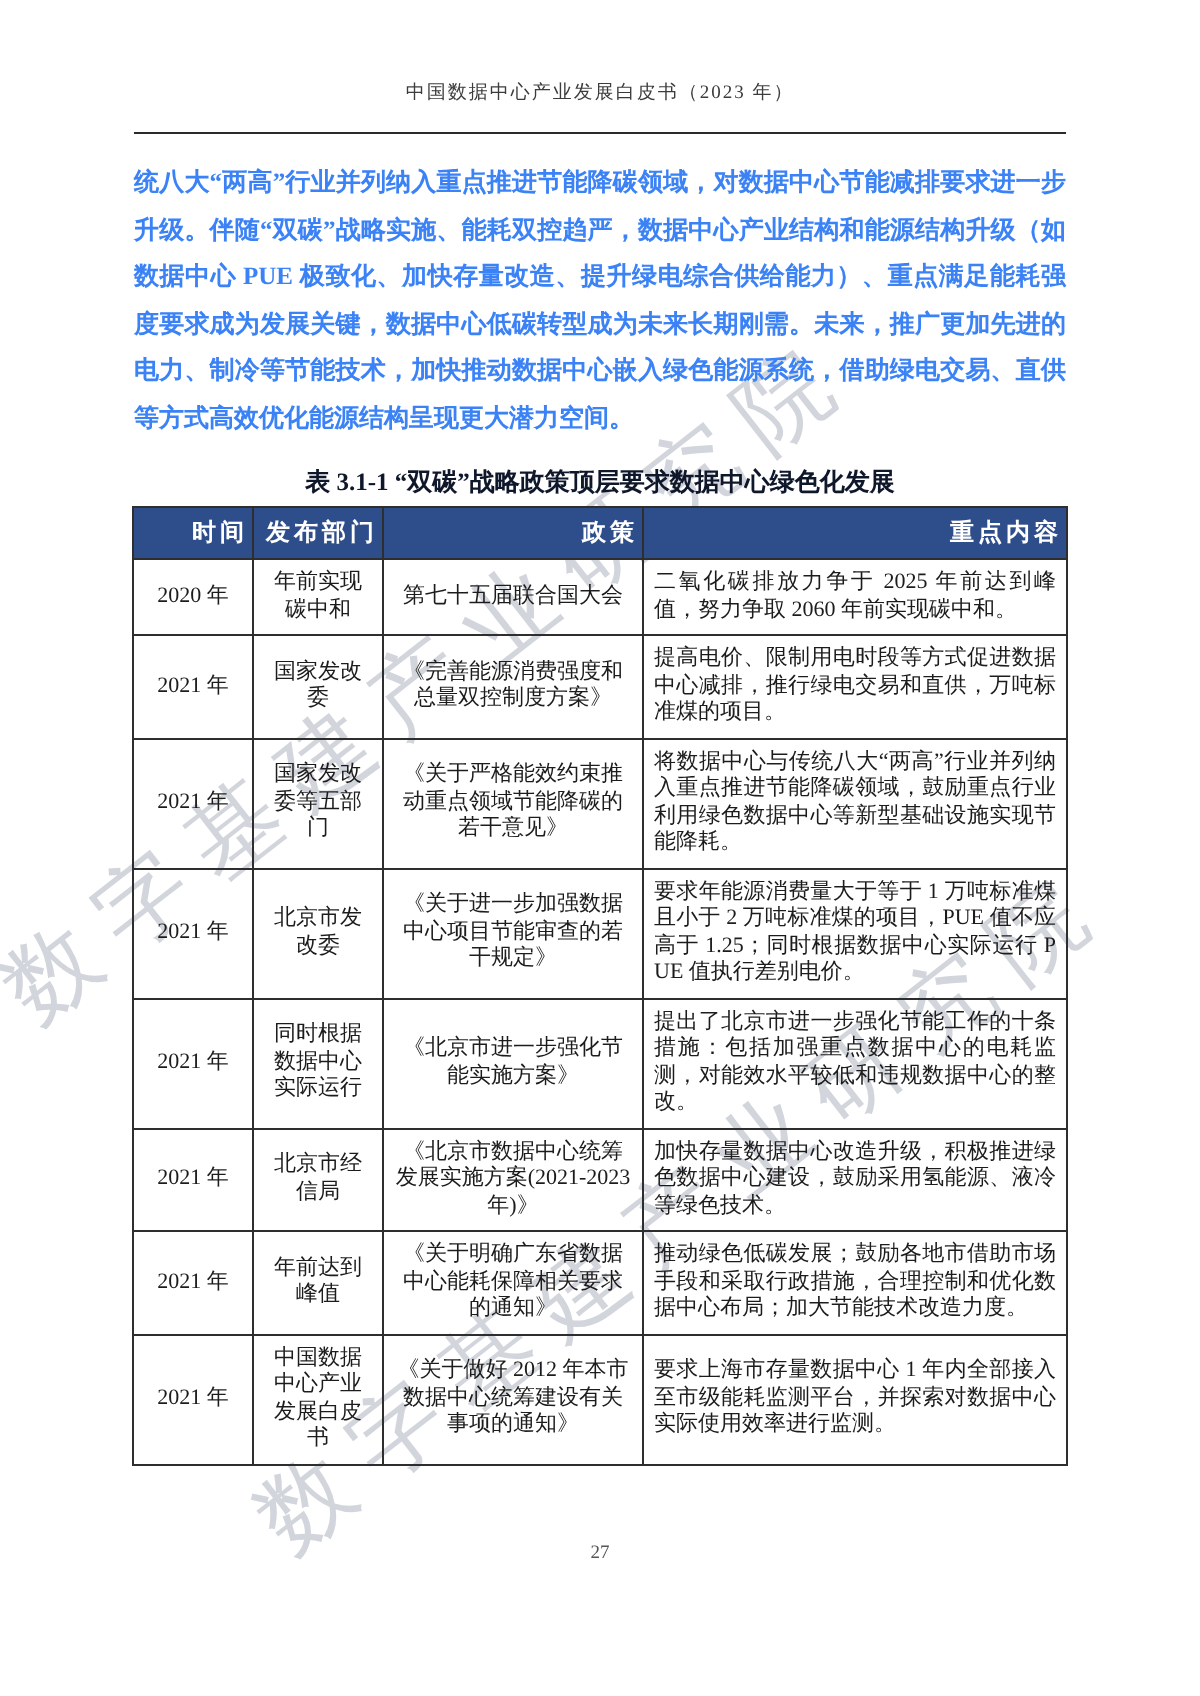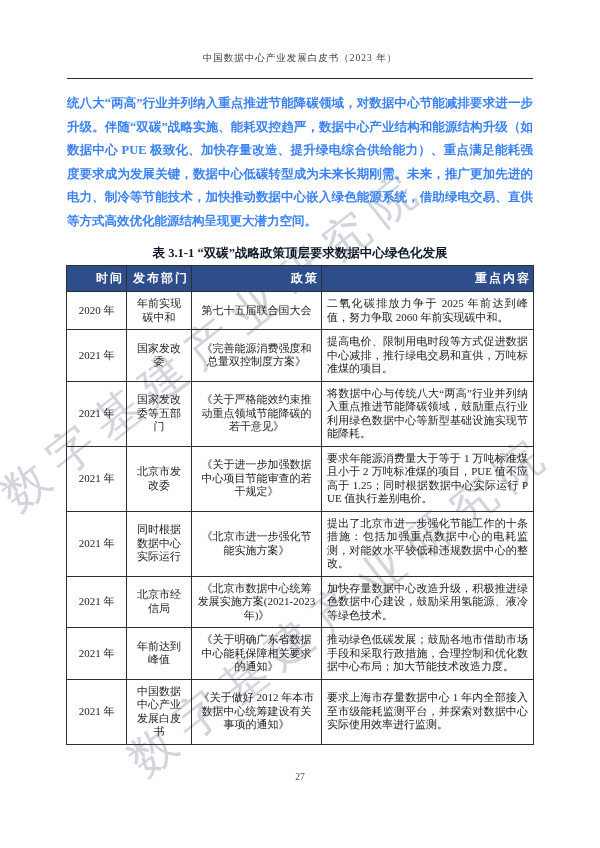--- a/index.html
+++ b/index.html
@@ -13,21 +13,21 @@
     position:absolute; white-space:nowrap; pointer-events:none;
     font-size:46px; letter-spacing:12px;
     color:rgba(122,131,150,0.34);
     transform:rotate(-38deg); transform-origin:left center;
     font-family:"DejaVu Serif","Liberation Serif",serif;
   }
   .wm-a { left:8px;  top:470px; }
   .wm-b { left:135px; top:735px; }
 
   
-  .doc-header { padding-top:52px; position:relative; }
+  .doc-header { padding-top:40px; position:relative; }
   .header-title {
     text-align:center; font-size:9.5px; color:#3c3c3c; letter-spacing:1px;
   }
   .header-rule { margin:13px 67px 0 67px; border-top:1.5px solid #2a2a2a; height:0; }
 
   
   .body-paragraph {
     margin:13px 67px 0 67px; font-size:12.5px; line-height:23.6px;
     text-align:justify; color:#3b82f6; position:relative;font-weight:bold;
   }

